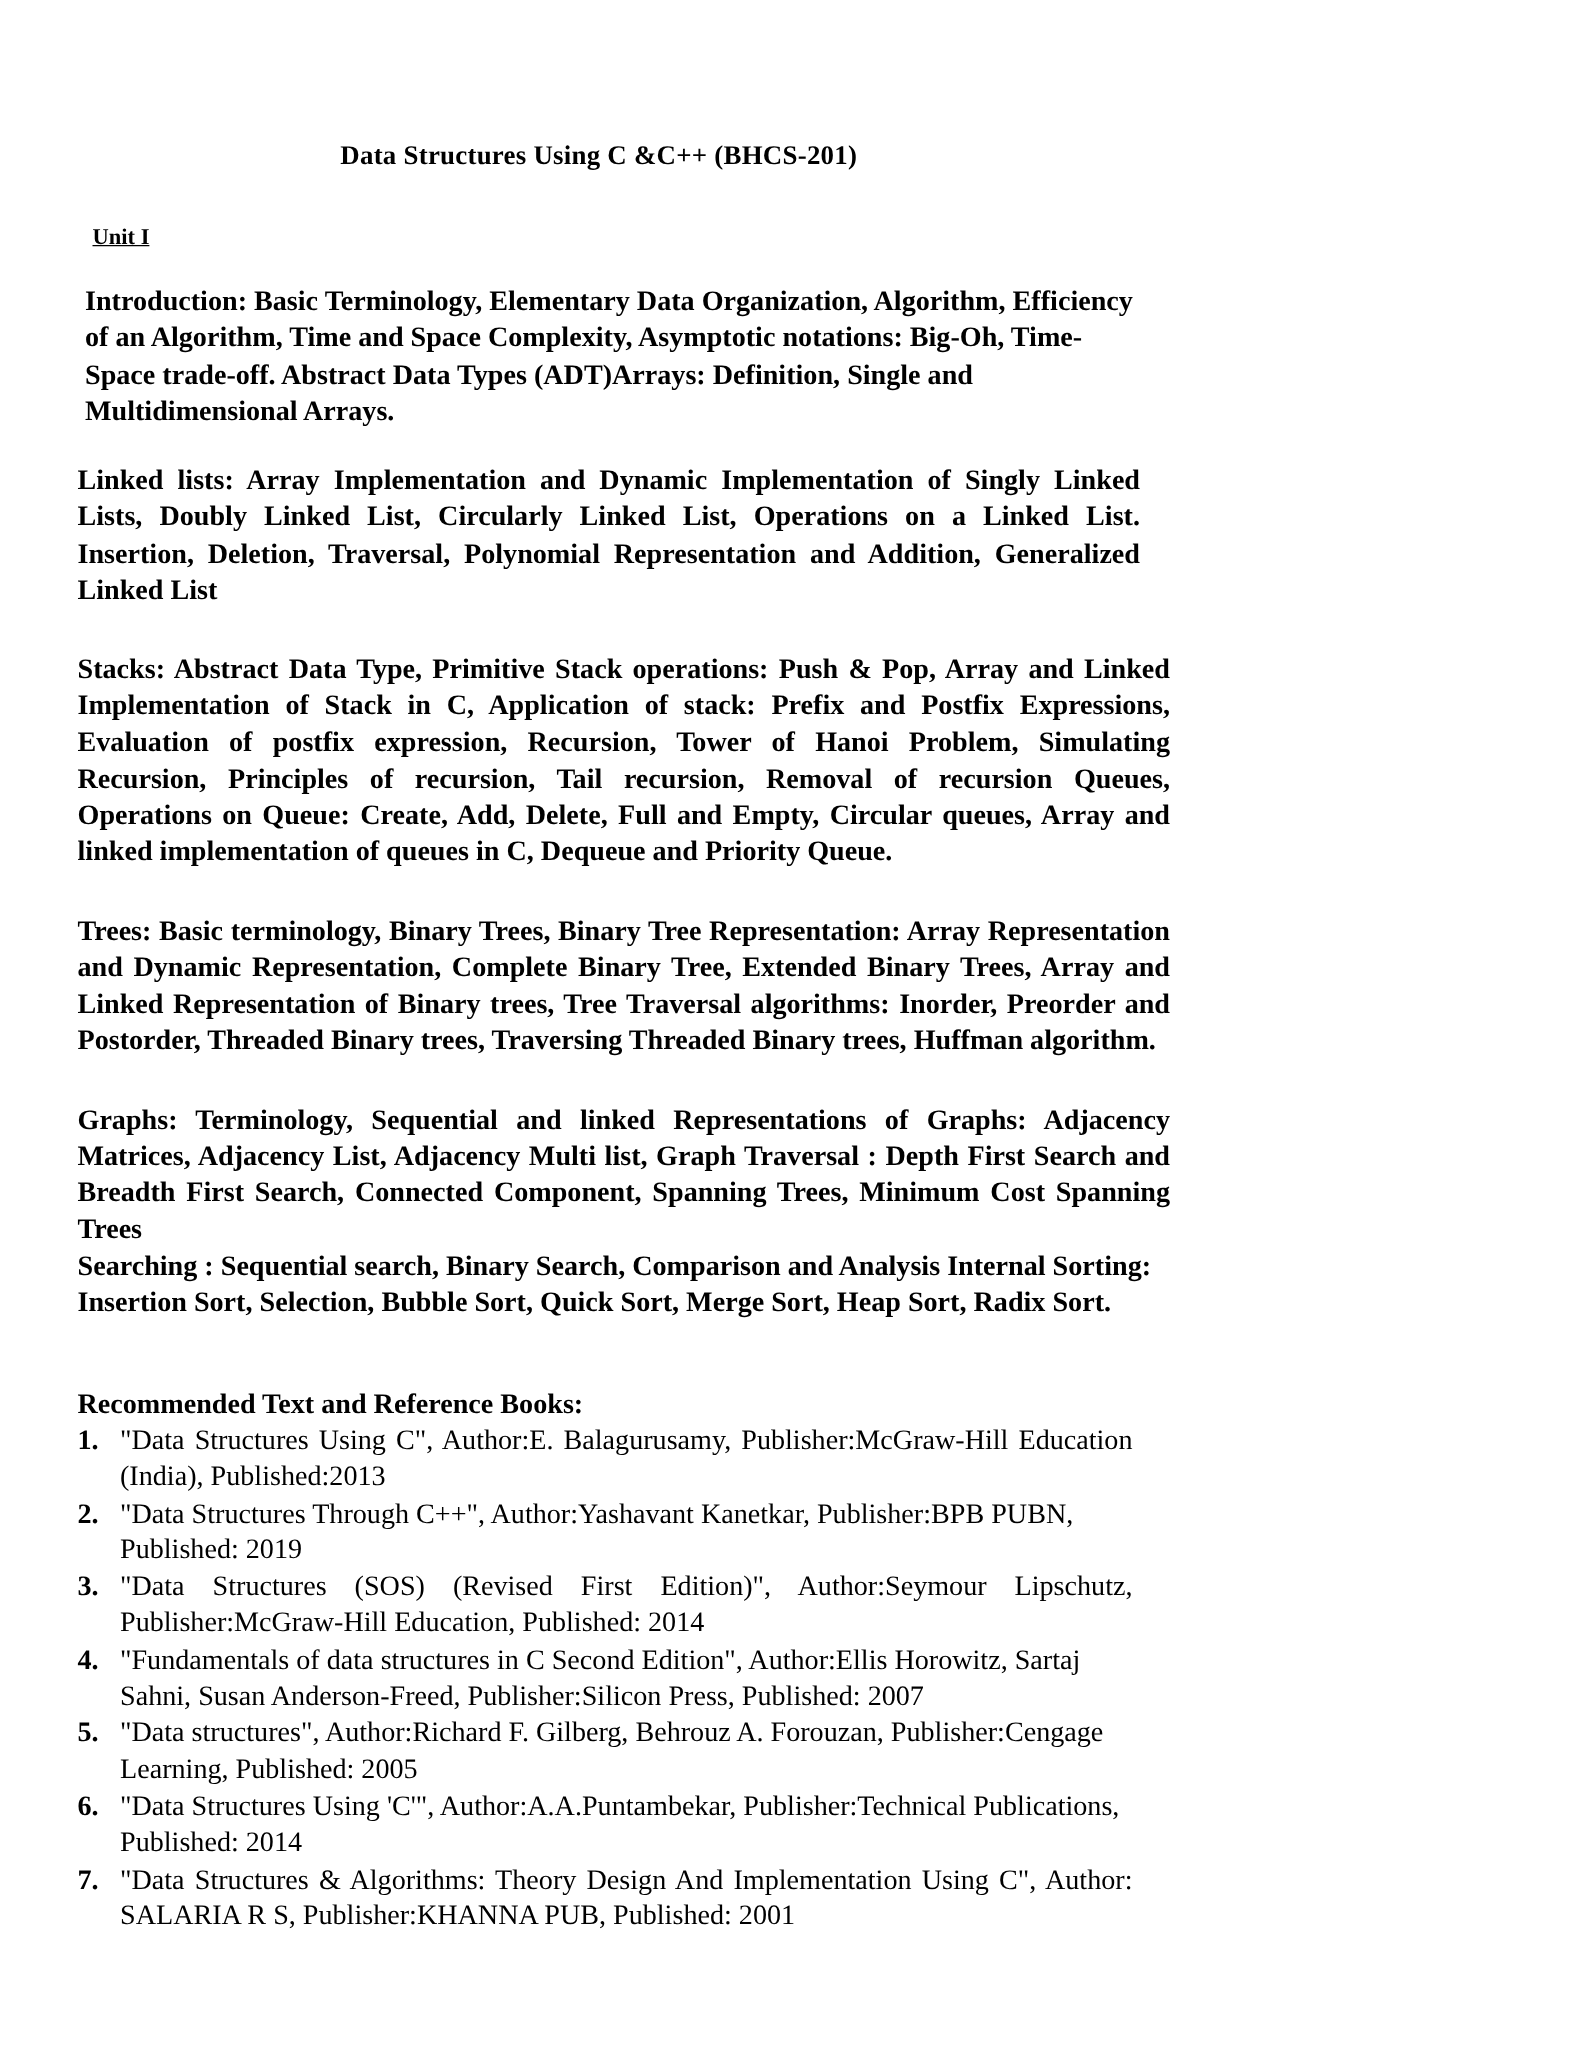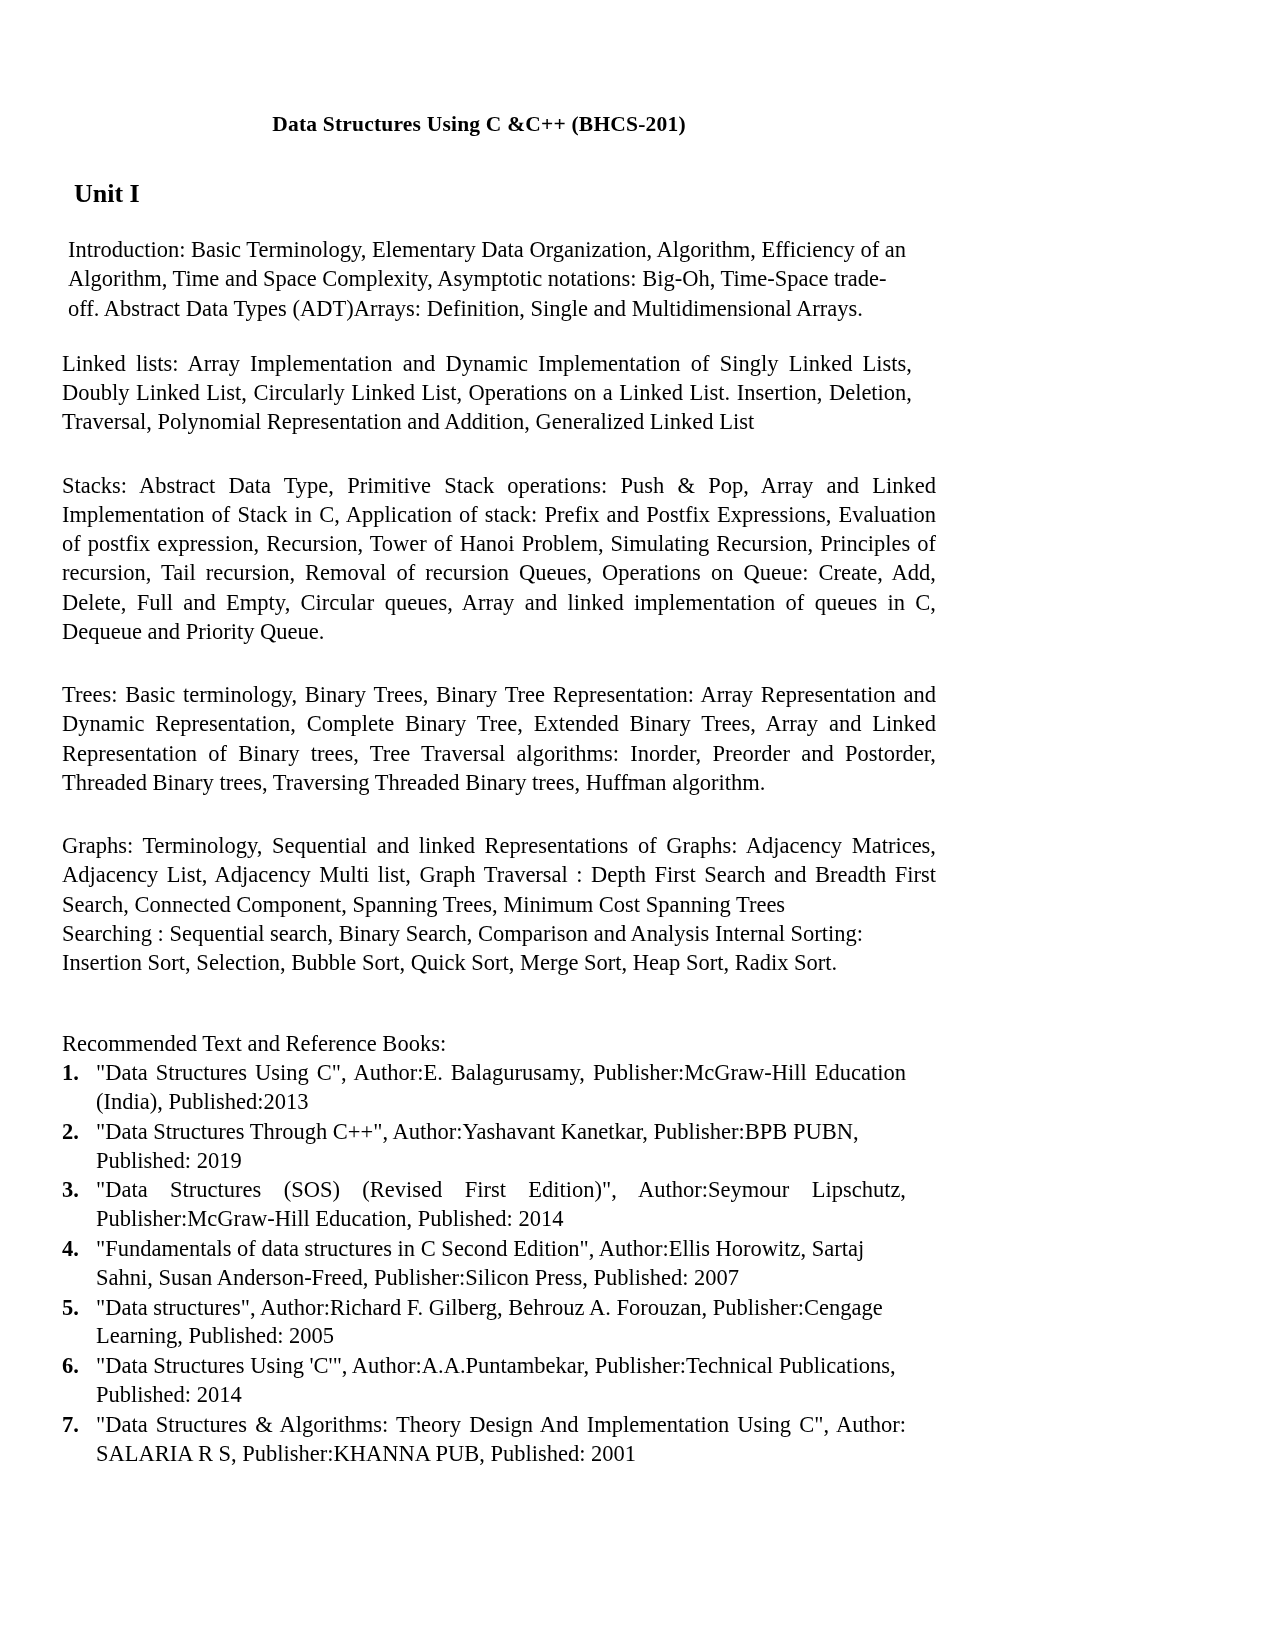--- a/index.html
+++ b/index.html
@@ -27,44 +27,46 @@
   .doc-title {
     text-align: center;
     font-weight: bold;
     font-size: 21.5px;
     letter-spacing: 0.2px;
     margin: 0 0 42px 0;
     padding-right: 40px;
   }
   .unit-head {
     font-weight: bold;
-    font-size: 26px;
+    font-size: 18px;
     margin: 0 0 0 0;
     white-space: pre;
+    text-decoration: underline;
   }
   .unit-head.indented { padding-left: 12px; }
 
   .body-para {
     font-size: 22.5px;
     line-height: 1.30;
     margin: 0;
     text-align: justify;
     text-justify: inter-word;
     hyphens: none;
+    font-weight: bold;
   }
   .body-para.noj { text-align: left; }
   .gap-md { height: 26px; }
   .gap-lg { height: 34px; }
   .gap-xl { height: 54px; }
 
   .u1-intro { padding-left: 6px; padding-right: 22px; }
   .u1-linked { padding-right: 24px; }
 
   .refs-head {
-    font-weight: normal;
+    font-weight: bold;
     font-size: 22.5px;
     margin: 0 0 2px 0;
   }
   ol.ref-list {
     list-style: none;
     margin: 0;
     padding: 0;
   }
   ol.ref-list li {
     position: relative;

